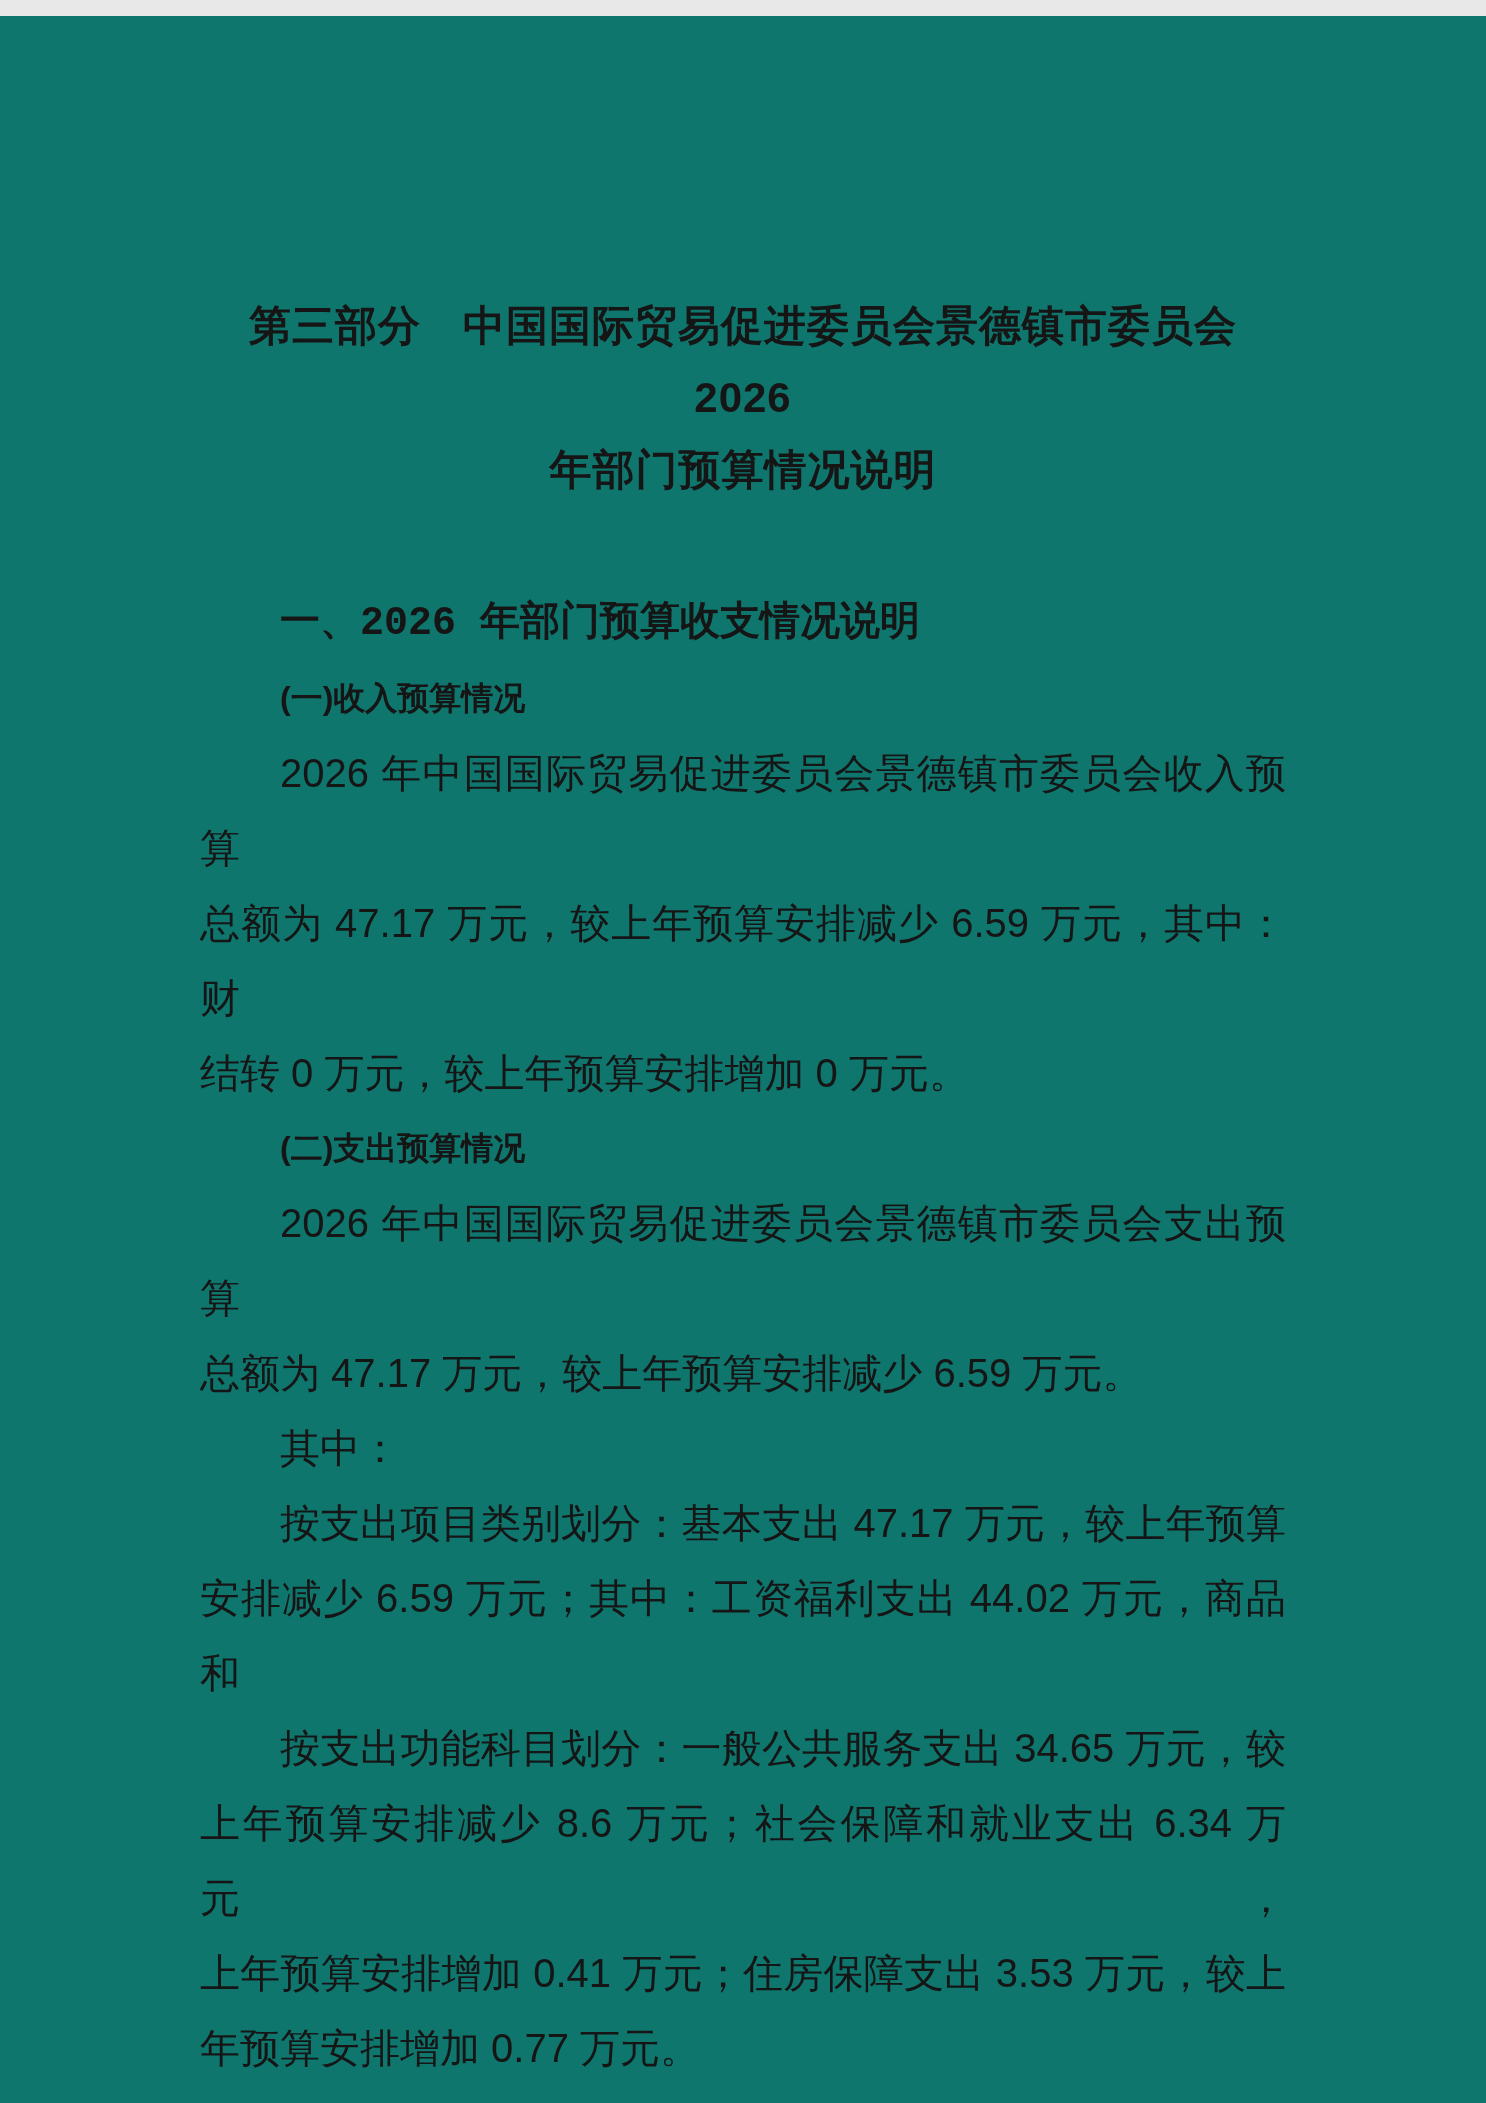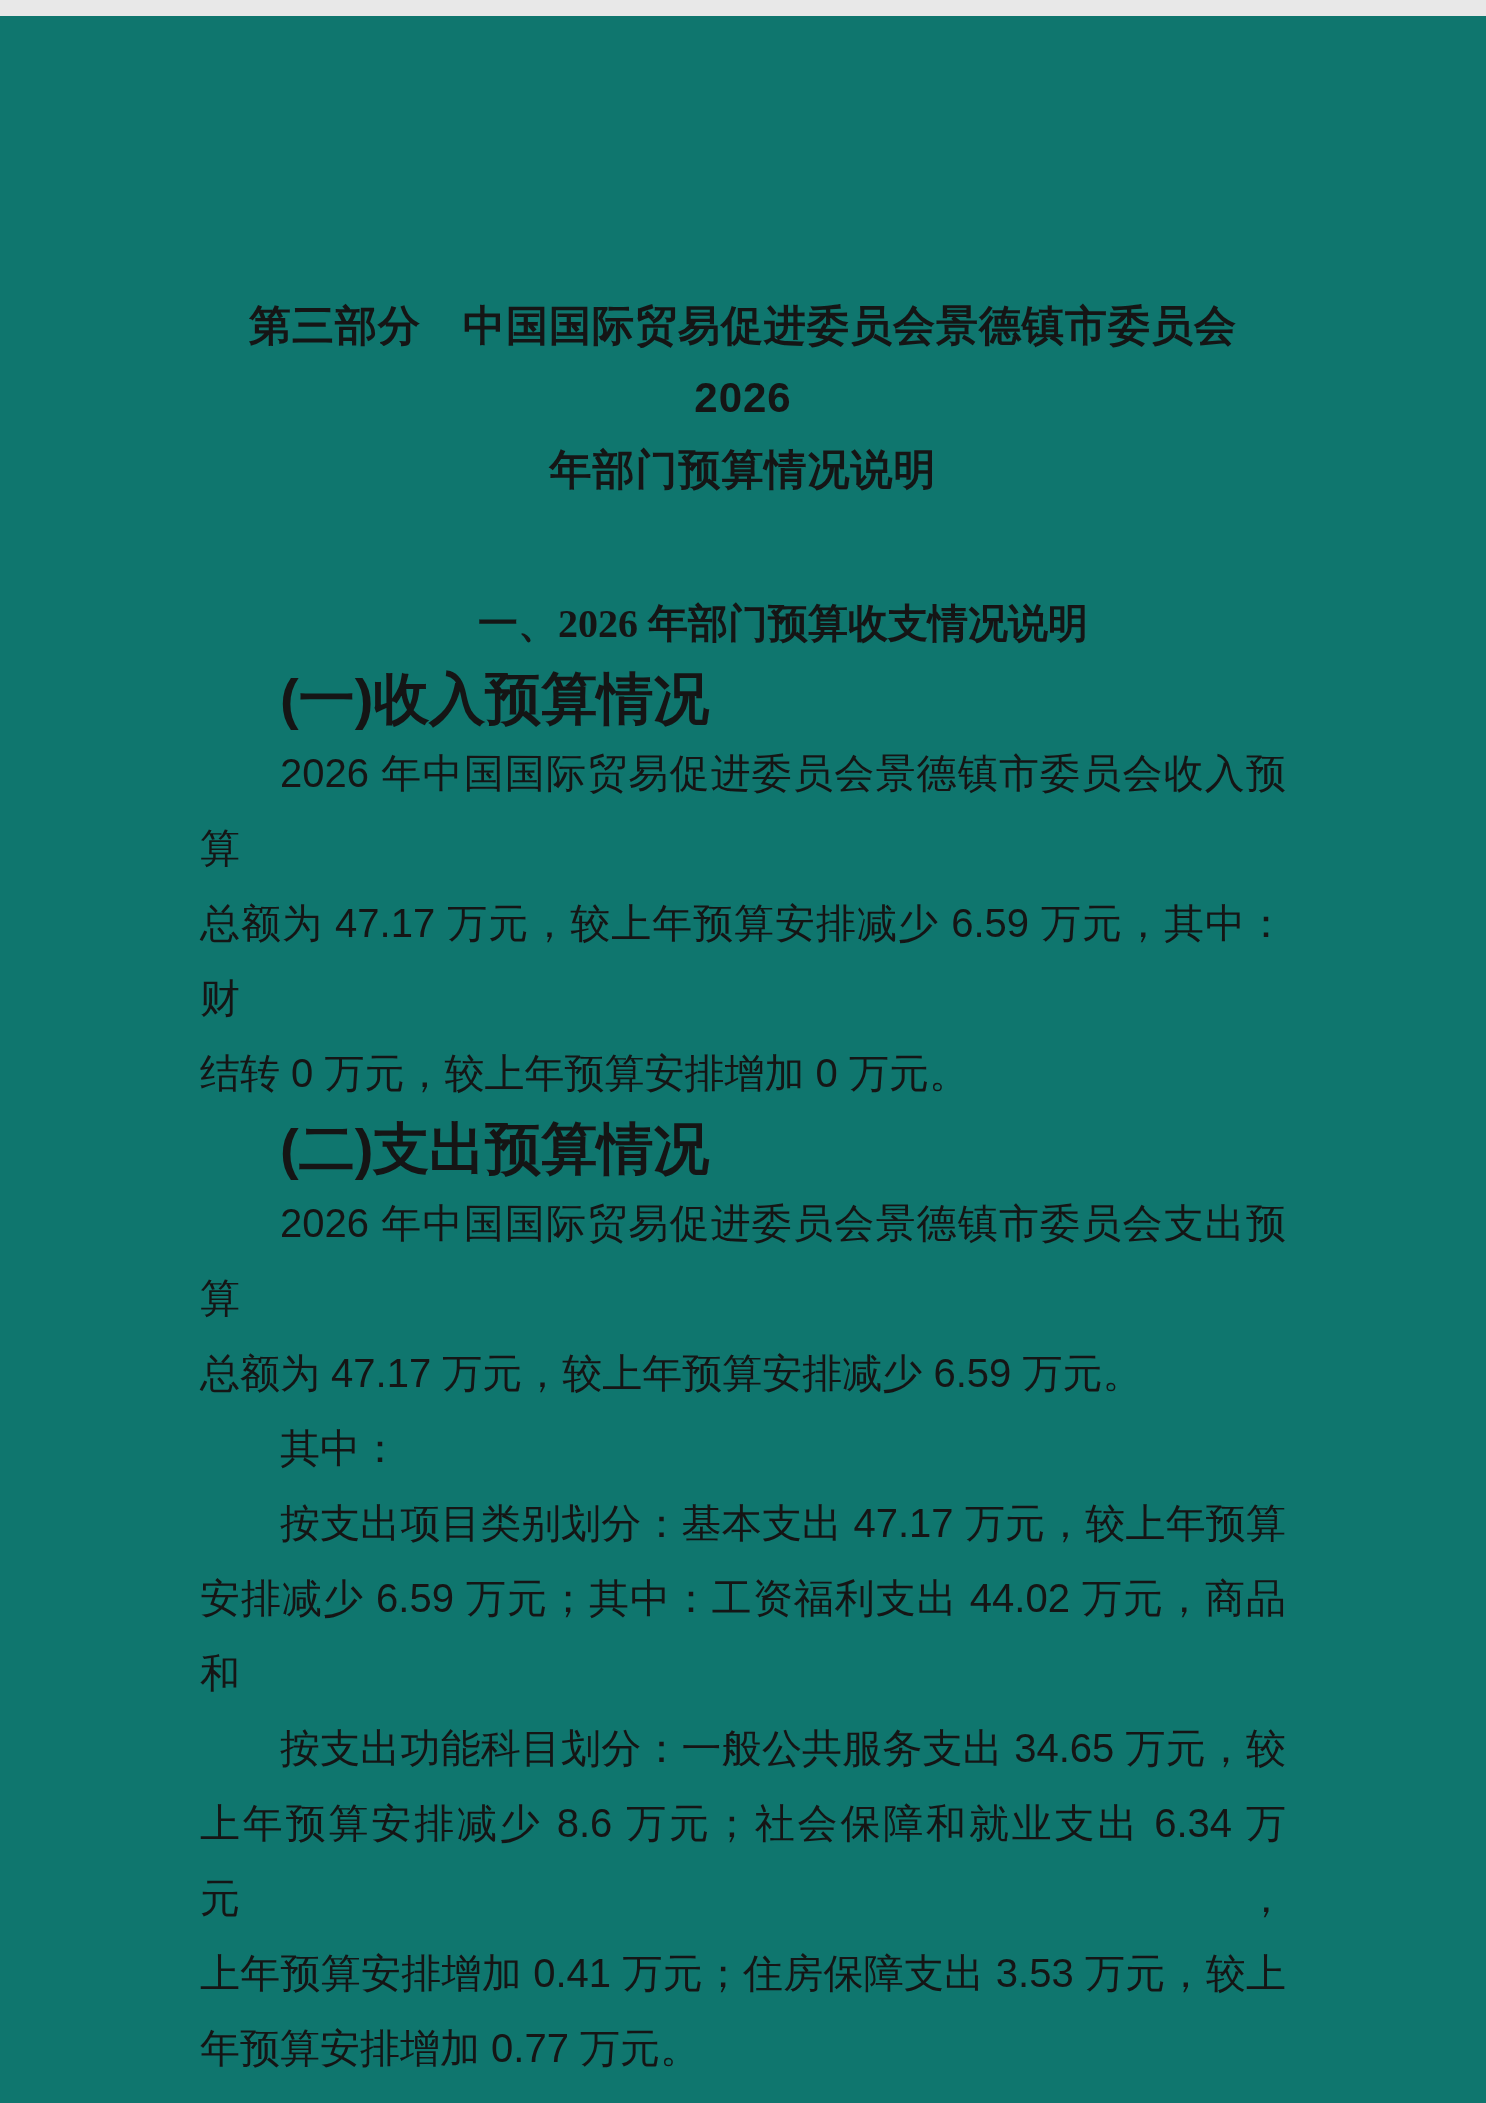--- a/index.html
+++ b/index.html
@@ -31,32 +31,31 @@
     font-size: 42px;
     line-height: 72px;
     letter-spacing: 1px;
   }
   .title-gap {
     margin-left: 42px; 
   }
   
   .h-main {
     margin-top: 80px;
-    font-family: Liberation Serif, serif;
+    font-family: Liberation Mono, monospace;
     font-weight: bold;
     font-size: 40px;
     line-height: 75px;
     text-indent: 80px;
-    text-align: center;
   }
   
   .h-sub {
     font-family: "Liberation Sans", "DejaVu Sans", sans-serif;
     font-weight: bold;
-    font-size: 56px;
+    font-size: 32px;
     line-height: 75px;
     text-indent: 80px;
   }
   
   .line {
     font-family: Liberation Sans, sans-serif;
     font-size: 40px;
     line-height: 75px;
     white-space: nowrap;
   }

